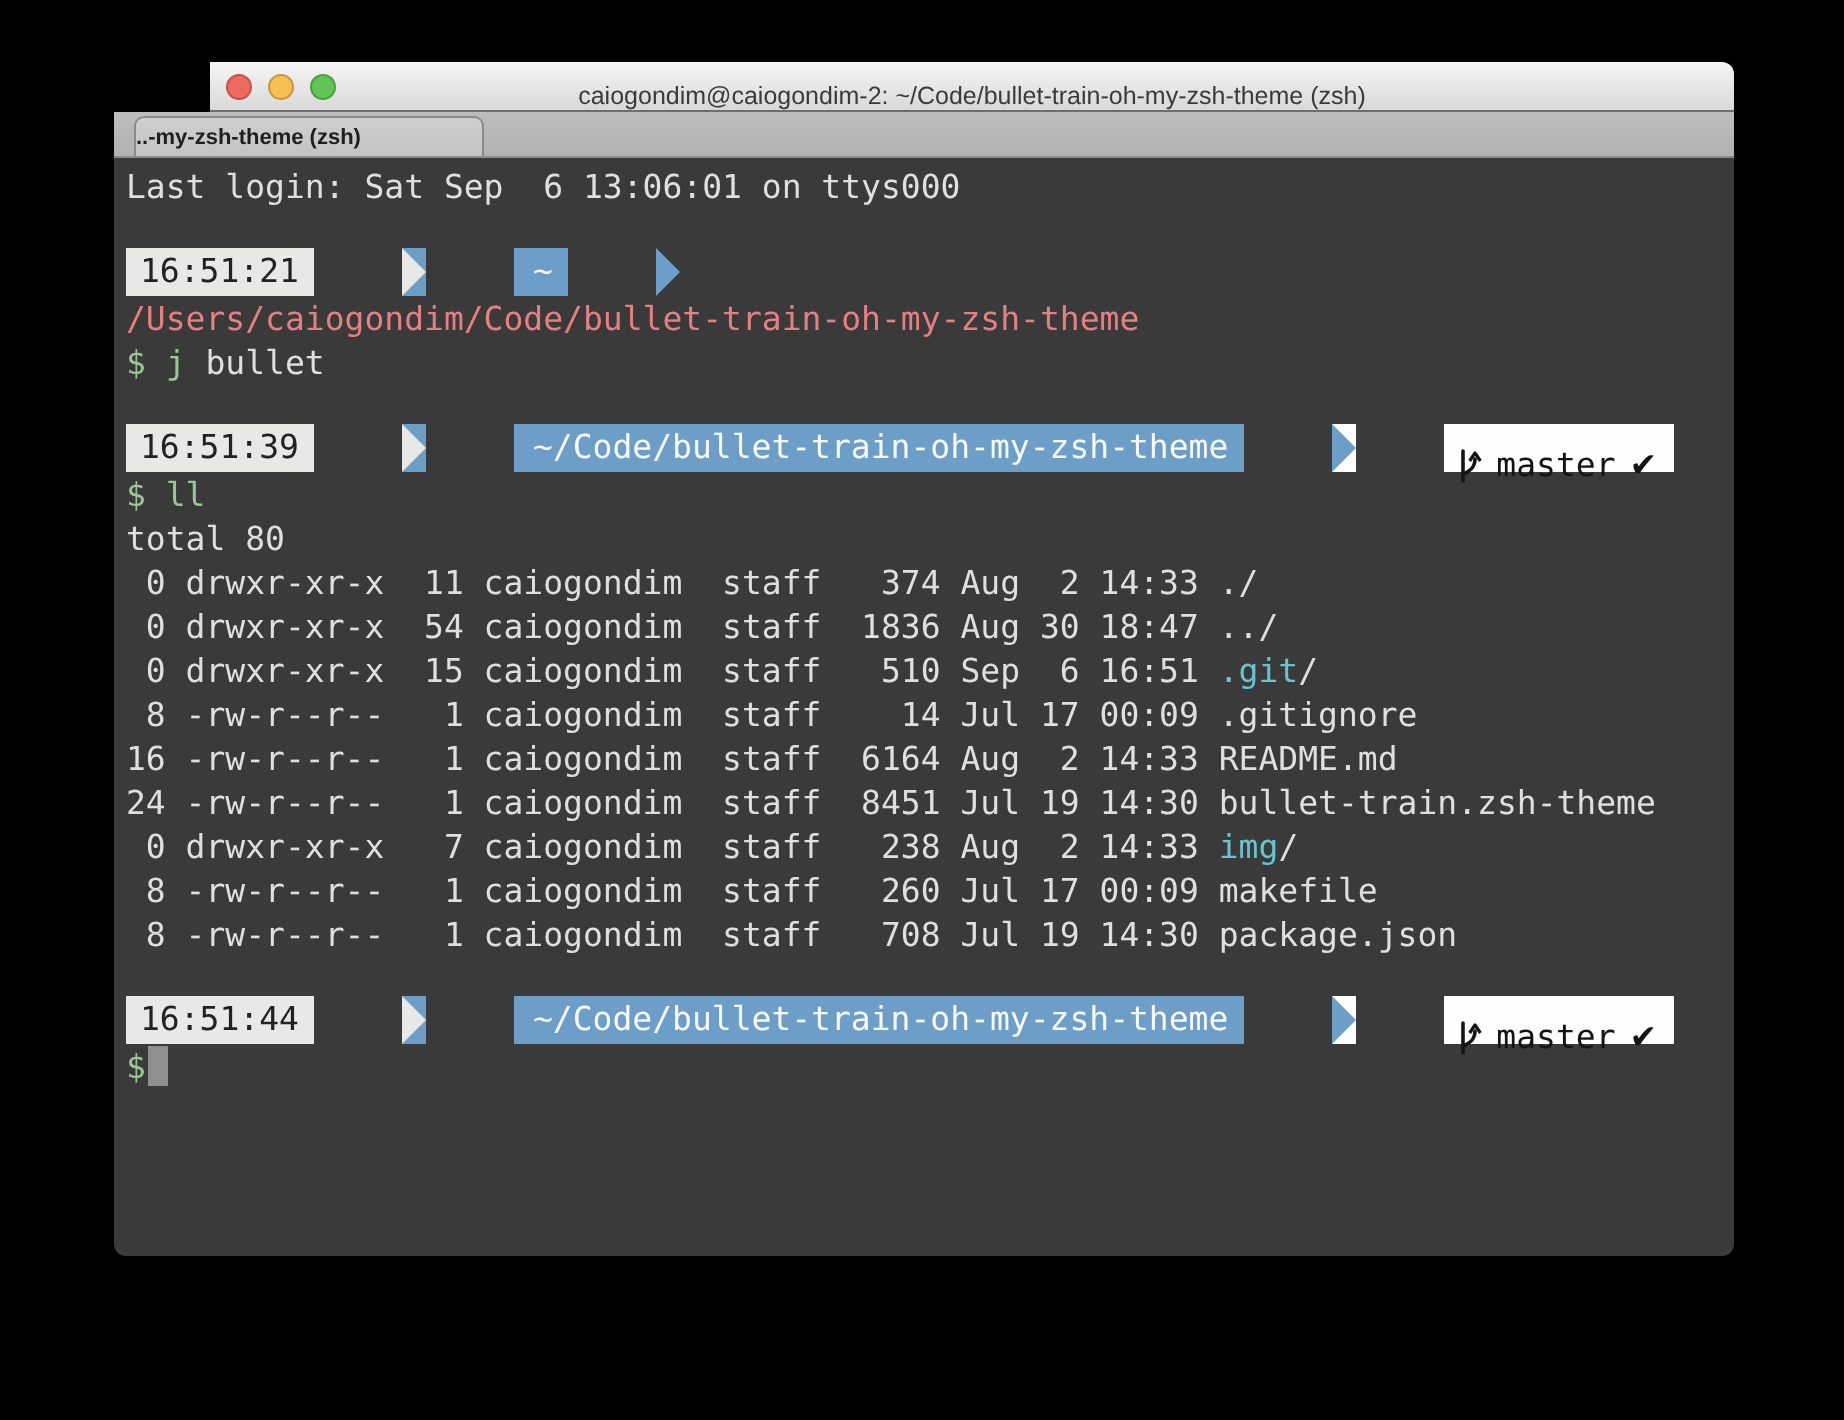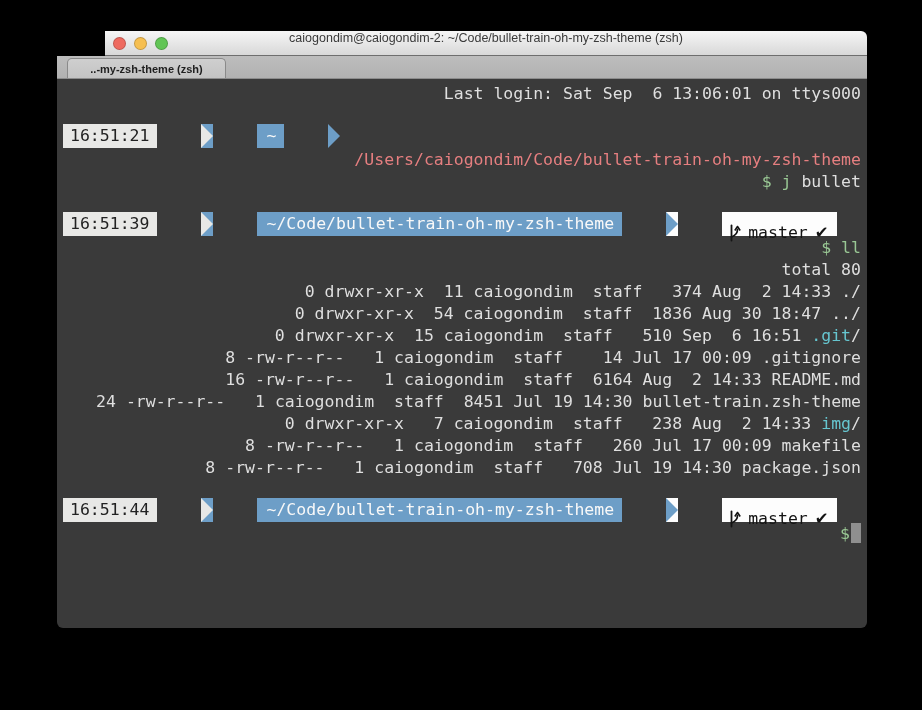--- a/index.html
+++ b/index.html
@@ -24,21 +24,21 @@
     flex-direction: column;
   }
   
   .titlebar {
     height: 24px;
     flex: 0 0 24px;
     background: linear-gradient(#f6f6f6, #d8d8d8);
     border-bottom: 1px solid #6e6e6e;
     position: relative;
     display: flex;
-    align-items: flex-start;
+    align-items: flex-end;
     margin-left: 48px;
   }
   .traffic {
     position: absolute;
     left: 8px;
     top: 0;
     height: 100%;
     display: flex;
     align-items: center;
     gap: 8px;
@@ -65,48 +65,47 @@
     height: 22px;
     flex: 0 0 22px;
     background: linear-gradient(#bdbdbd, #b2b2b2);
     border-bottom: 1px solid #8c8c8c;
     position: relative;
     display: flex;
     align-items: flex-end;
   }
   .tab {
     margin-left: 10px;
-    width: 159px;
+    width: 175px;
     height: 20px;
     background: linear-gradient(#cfcfcf, #c3c3c3);
     border: 1px solid #8a8a8a;
     border-bottom: none;
     border-radius: 5px 5px 0 0;
     display: flex;
     align-items: center;
-    justify-content: center;
     font-size: 11px;
     font-weight: 700;
     color: #1f1f1f;
     box-sizing: border-box;
     white-space: nowrap;
     margin-top: 24px;
   }
   
   .terminal {
     flex: 1 1 auto;
     background: var(--terminal-bg);
     padding: 4px 6px;
     font-family: "DejaVu Sans Mono", monospace;
     font-size: 16.5px;
     line-height: 22px;
     color: var(--text);
     overflow: hidden;
   }
-  .line { white-space: pre; height: 22px; text-align: right; }
+  .line { white-space: pre; height: 22px; }
   .green  { color: var(--green); }
   .salmon { color: var(--salmon); }
   .cyan   { color: var(--cyan); }
   
   .prompt {
     display: flex;
     align-items: stretch;
     height: 24px;
     margin-top: 19px;
     margin-bottom: 1px;

